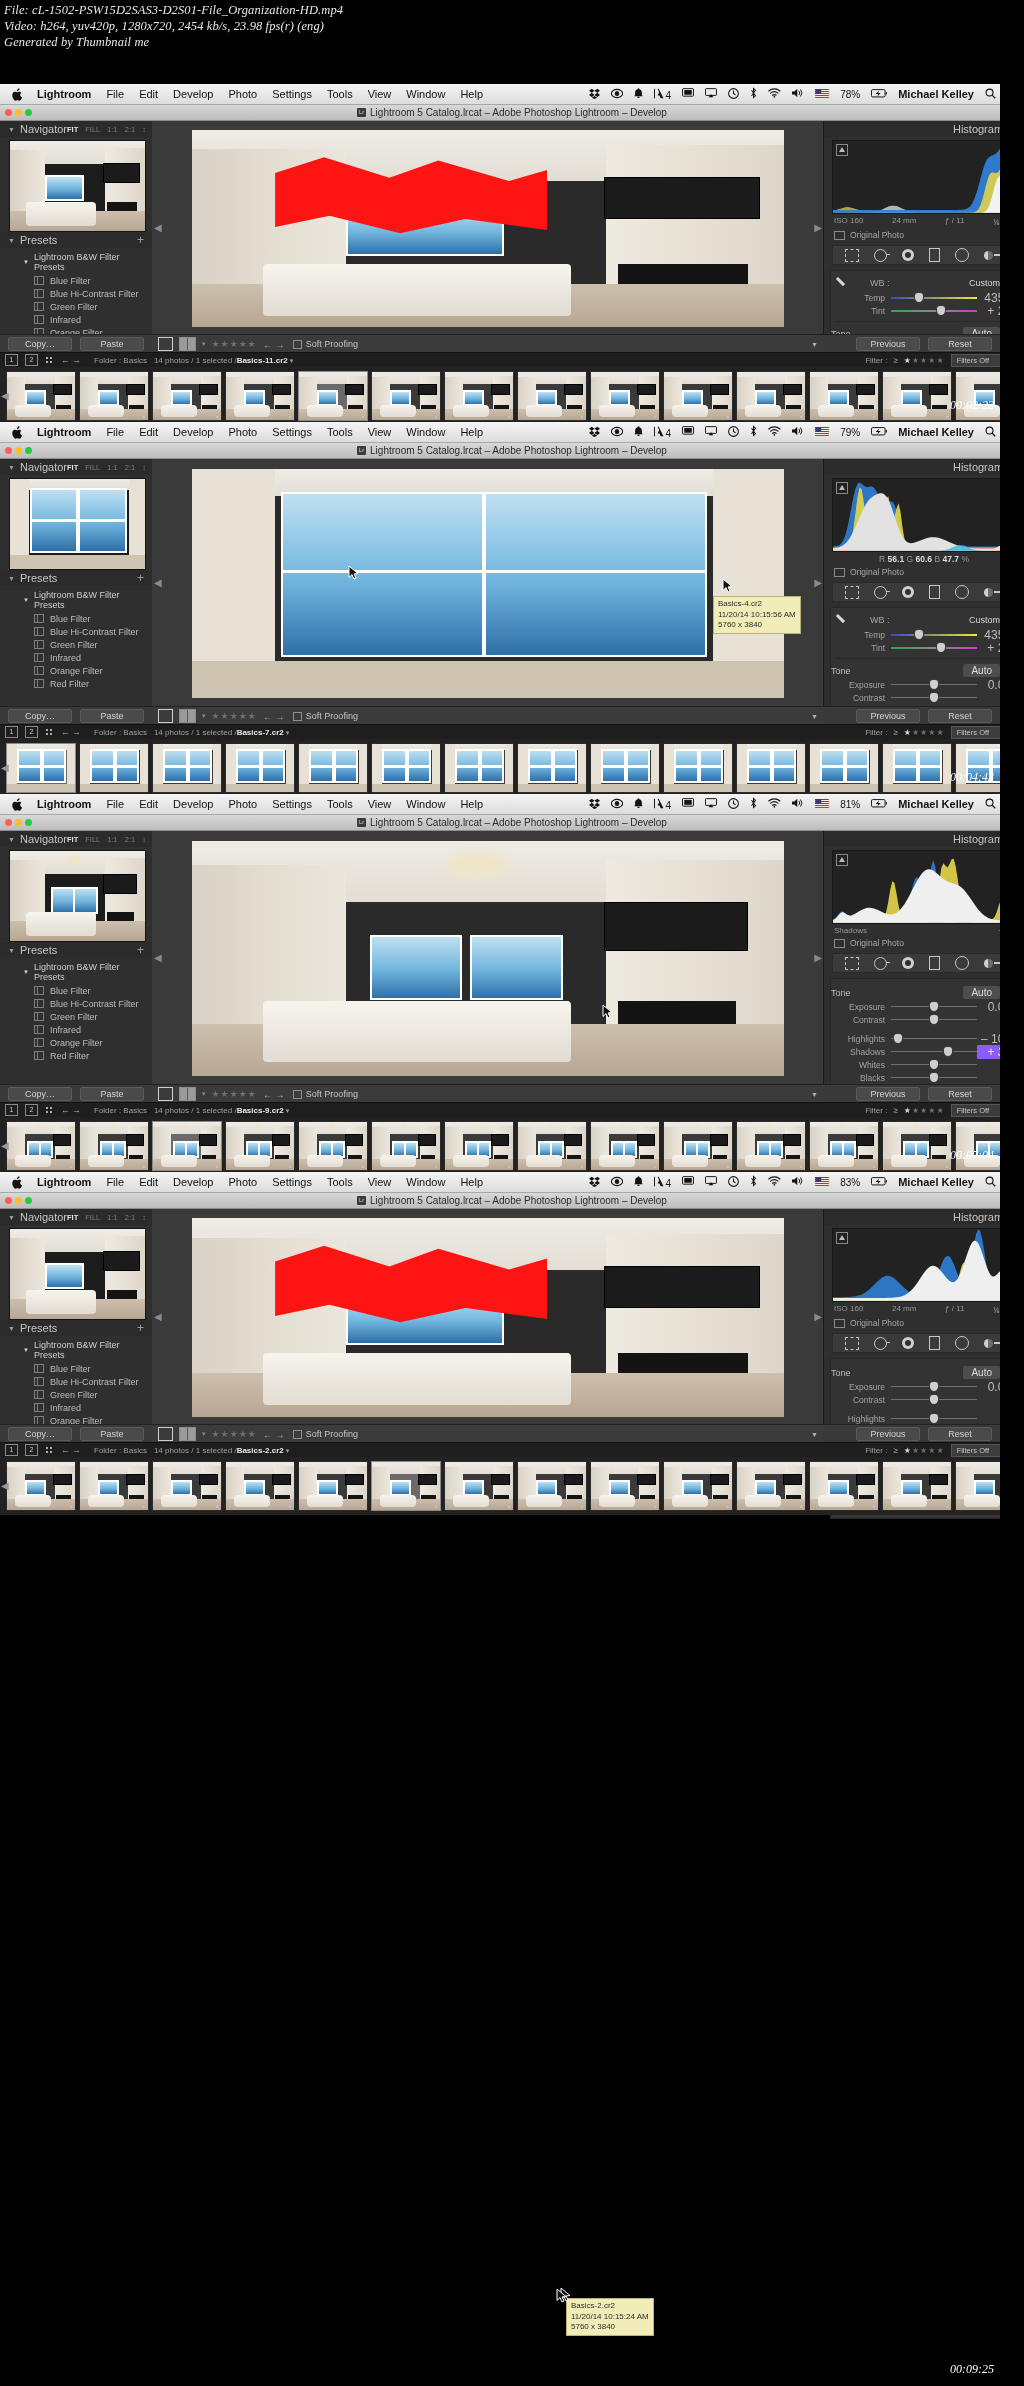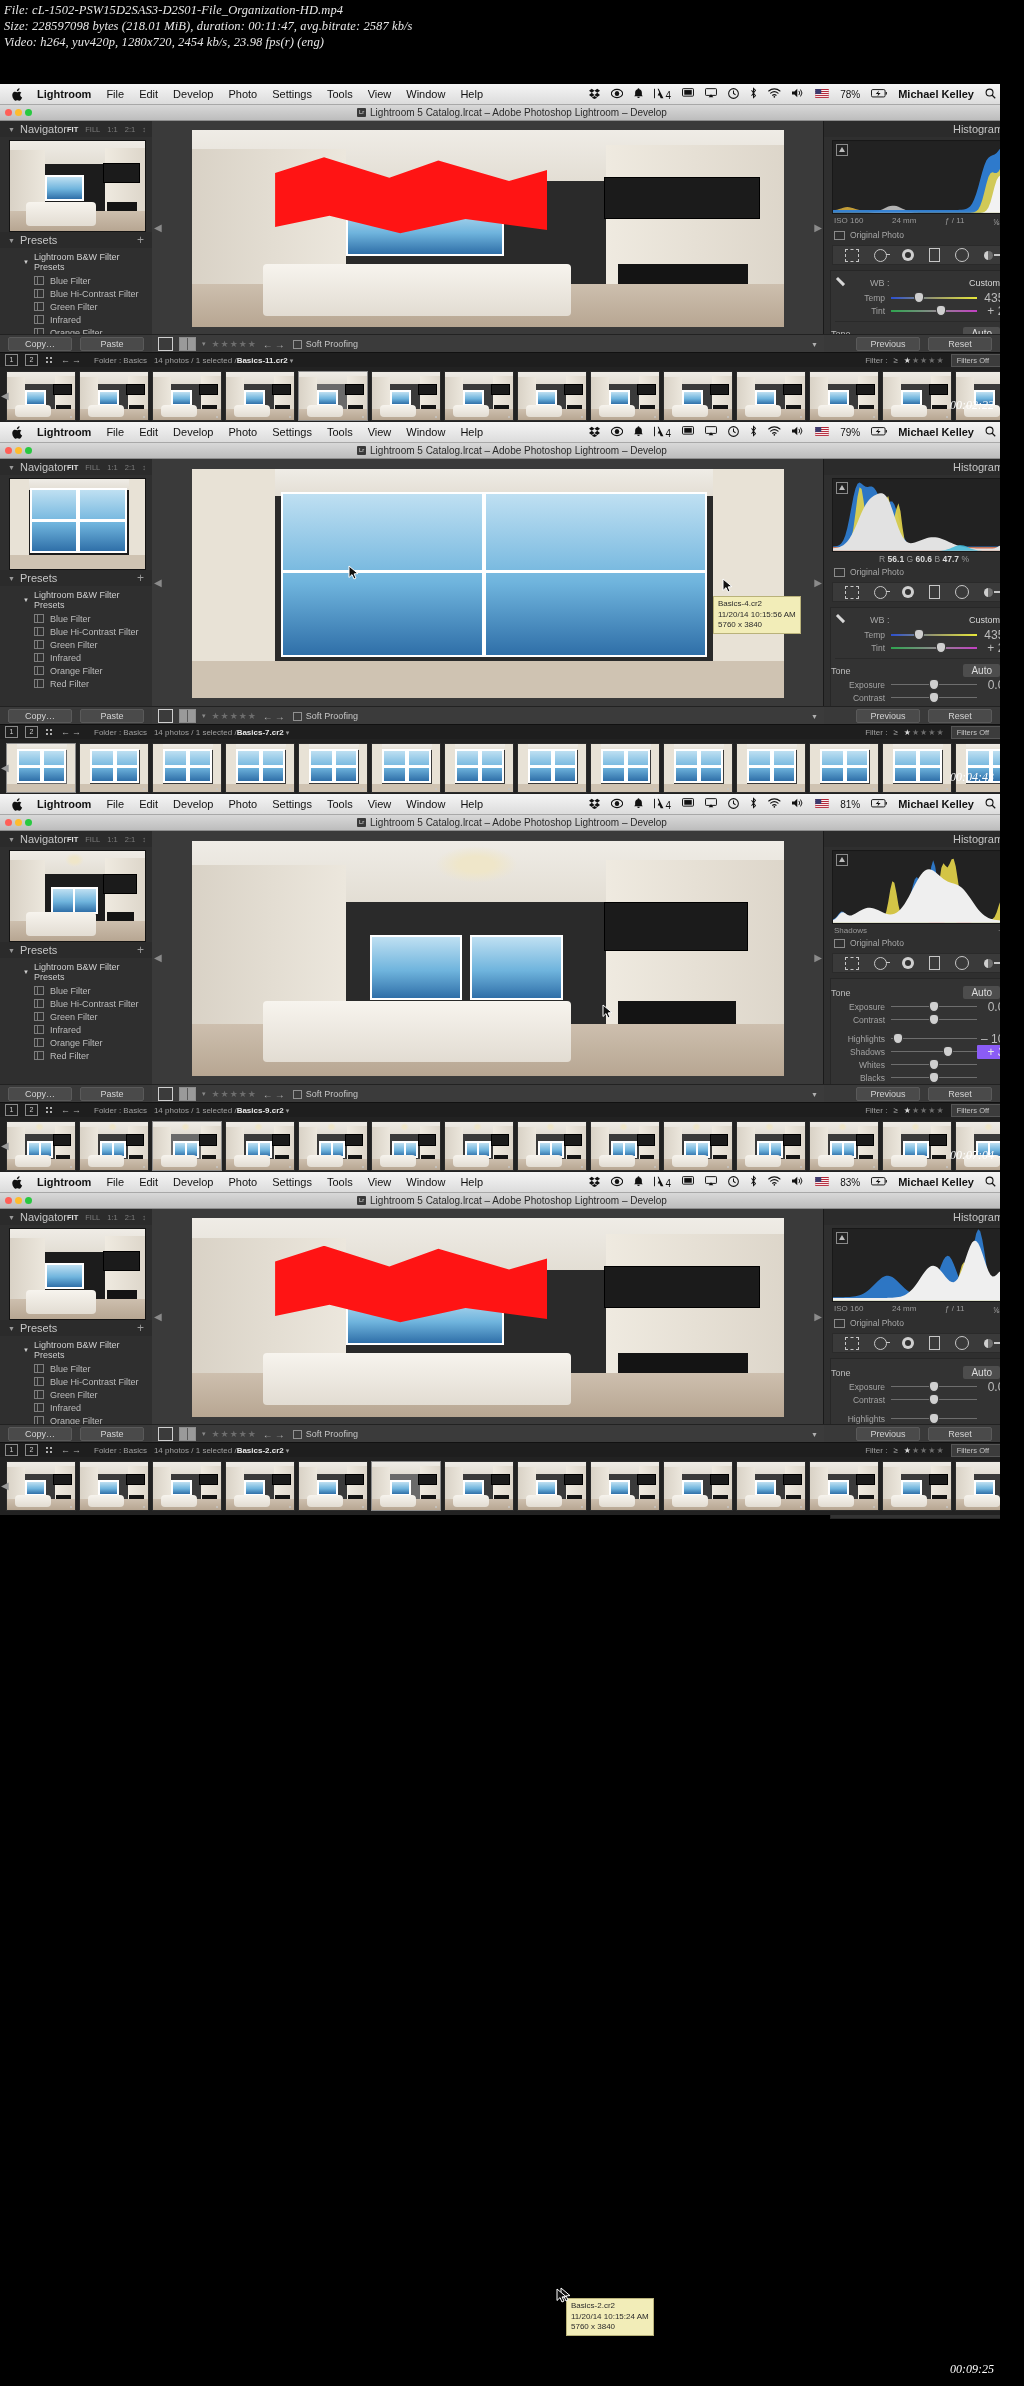--- a/index.html
+++ b/index.html
@@ -160,22 +160,22 @@
   .scene .fire{position:absolute;background:#141414;}
   .redmask{position:absolute;background:#ff1414;}
 </style>
 </head>
 <body>
 
 <div class="page">
 
   <div class="vidinfo">
     <div>File: cL-1502-PSW15D2SAS3-D2S01-File_Organization-HD.mp4</div>
-    <div>Size: 228597098 bytes (218.01 MiB), duration: 00:11:47, avg.bitrate: 2587 kb/s</div>
     <div>Video: h264, yuv420p, 1280x720, 2454 kb/s, 23.98 fps(r) (eng)</div>
+    <div>Generated by Thumbnail me</div>
   </div>
 
   <div id="panels-host">
       <div class="panel" style="top:84px;height:338px;">
         <div class="lr">
           <div class="menubar">
             <span class="apple"><svg width="11" height="13" viewBox="0 0 14 16">
                 <path fill="#111" d="M9.6 0c.1 1-.3 2-.9 2.7-.6.7-1.6 1.3-2.5 1.2C6 2.9 6.5 1.9 7.1 1.2 7.7.5 8.8 0 9.6 0zM12.9 11.8c-.3.8-.5 1.1-.9 1.8-.6 1-1.5 2.2-2.6 2.2-1 0-1.2-.6-2.5-.6s-1.6.6-2.5.6c-1.1 0-1.9-1.1-2.5-2C.2 11.4-.2 8 1.1 6c.6-1 1.7-1.6 2.8-1.6 1.1 0 1.8.6 2.7.6.9 0 1.4-.6 2.7-.6 1 0 2 .5 2.6 1.4-2.3 1.3-1.9 4.6 1 6z"></path>
               </svg></span>
             <span class="mi app">Lightroom</span>

